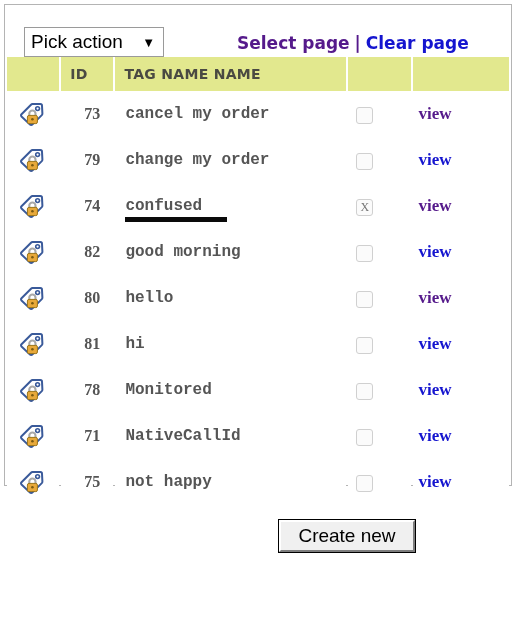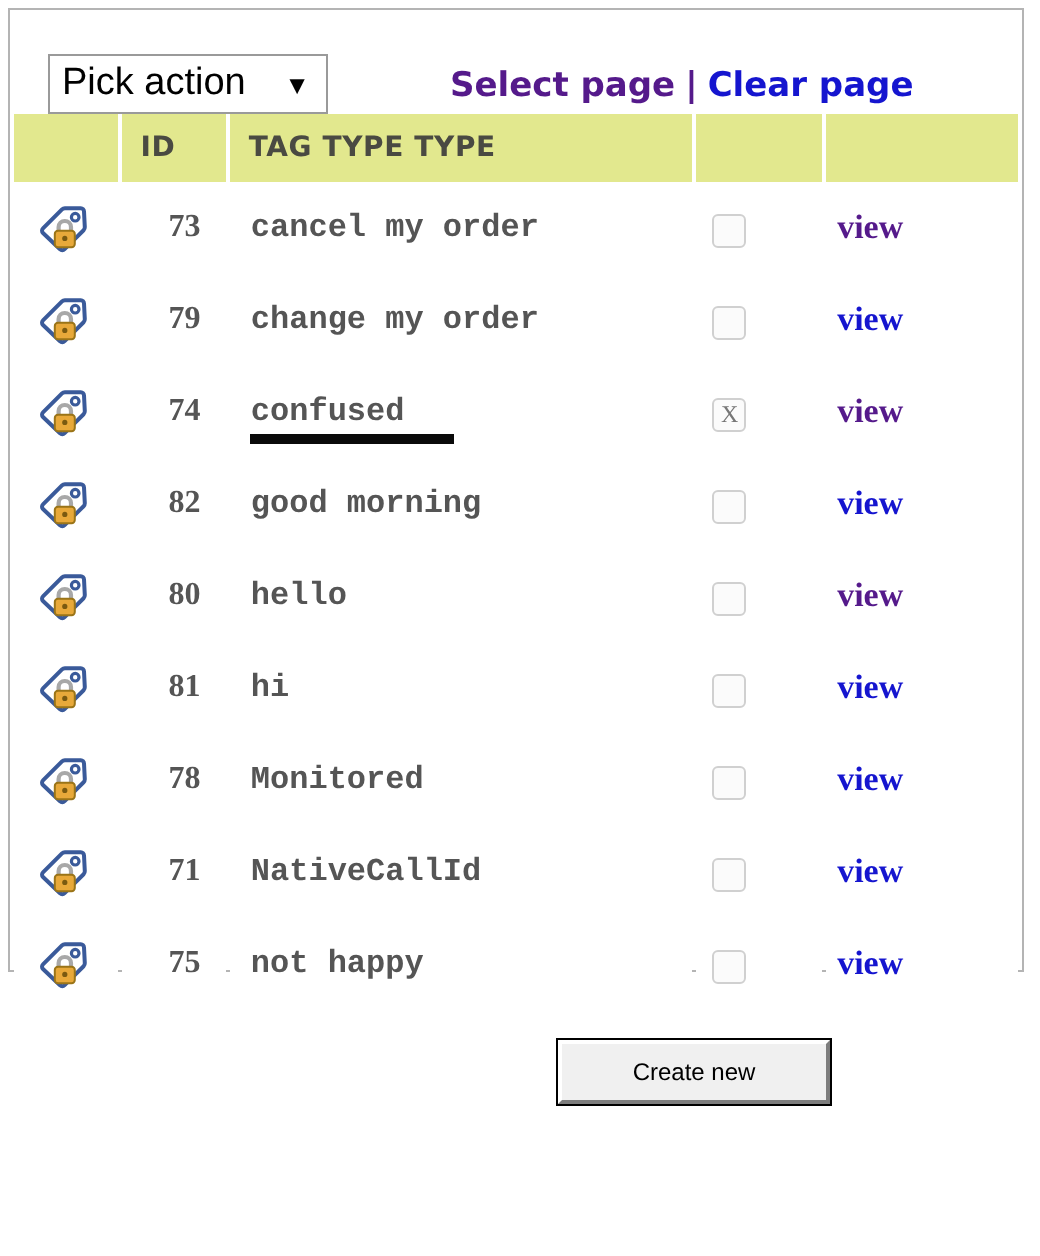--- a/index.html
+++ b/index.html
@@ -54,21 +54,21 @@
   #action-select .caret-glyph {
     position: absolute;
     right: 8px;
     top: 0;
     font-size: 13px;
     line-height: 30px;
   }
 
   #page-links {
     position: absolute;
-    left: 220px;
+    left: 232px;
     top: 28px;
     font-family: "DejaVu Sans", sans-serif;
     font-size: 17px;
     font-weight: bold;
     white-space: nowrap;
   }
   .link-visited { color: #551a8b; text-decoration: none; }
   .link-unvisited { color: #1515cf; text-decoration: none; }
   .link-sep {
     color: #551a8b;
@@ -189,21 +189,21 @@
     width: 136px;
     height: 32px;
     box-sizing: border-box;
     background: #f0f0f0;
     border-top: 2px solid #ffffff;
     border-left: 2px solid #ffffff;
     border-right: 2px solid #7d7d7d;
     border-bottom: 2px solid #7d7d7d;
     outline: 1px solid #000000;
     font-family: "Liberation Sans", sans-serif;
-    font-size: 12px;
+    font-size: 19px;
     color: #000000;
     line-height: 28px;
     text-align: center;
     cursor: default;
   }
 </style>
 </head>
 <body>
 
 <div id="page-frame">
@@ -226,21 +226,21 @@
       <col class="col-icon">
         <col class="col-id">
         <col class="col-name">
         <col class="col-check">
         <col class="col-view">
     </colgroup>
     <thead>
       <tr>
         <th></th>
         <th>ID</th>
-        <th>TAG TYPE TYPE</th>
+        <th>TAG NAME NAME</th>
         <th></th>
         <th></th>
       </tr>
     </thead>
     <tbody id="tag-table-body">
         <tr>
           <td class="cell-icon"><span><svg width="26" height="26" viewBox="0 0 26 26" class="tag-icon">
                 <path d="M2.5 13.2 L12.0 3.7 a2 2 0 0 1 1.5 -0.6 L21.4 3.1 a1.6 1.6 0 0 1 1.6 1.6 L23.4 12.6 a2 2 0 0 1 -0.6 1.5 L13.3 23.6 a1.6 1.6 0 0 1 -2.3 0 L2.5 15.5 a1.6 1.6 0 0 1 0 -2.3 Z" fill="#ffffff" stroke="#3a5a9a" stroke-width="2"></path>
                 <circle cx="18.6" cy="7.6" r="1.9" fill="#ffffff" stroke="#3a5a9a" stroke-width="1.6"></circle>
                 <path d="M10.3 15.0 v-2.4 a3.1 3.1 0 0 1 6.2 0 v2.4" fill="none" stroke="#a8a8a8" stroke-width="2.1"></path>

